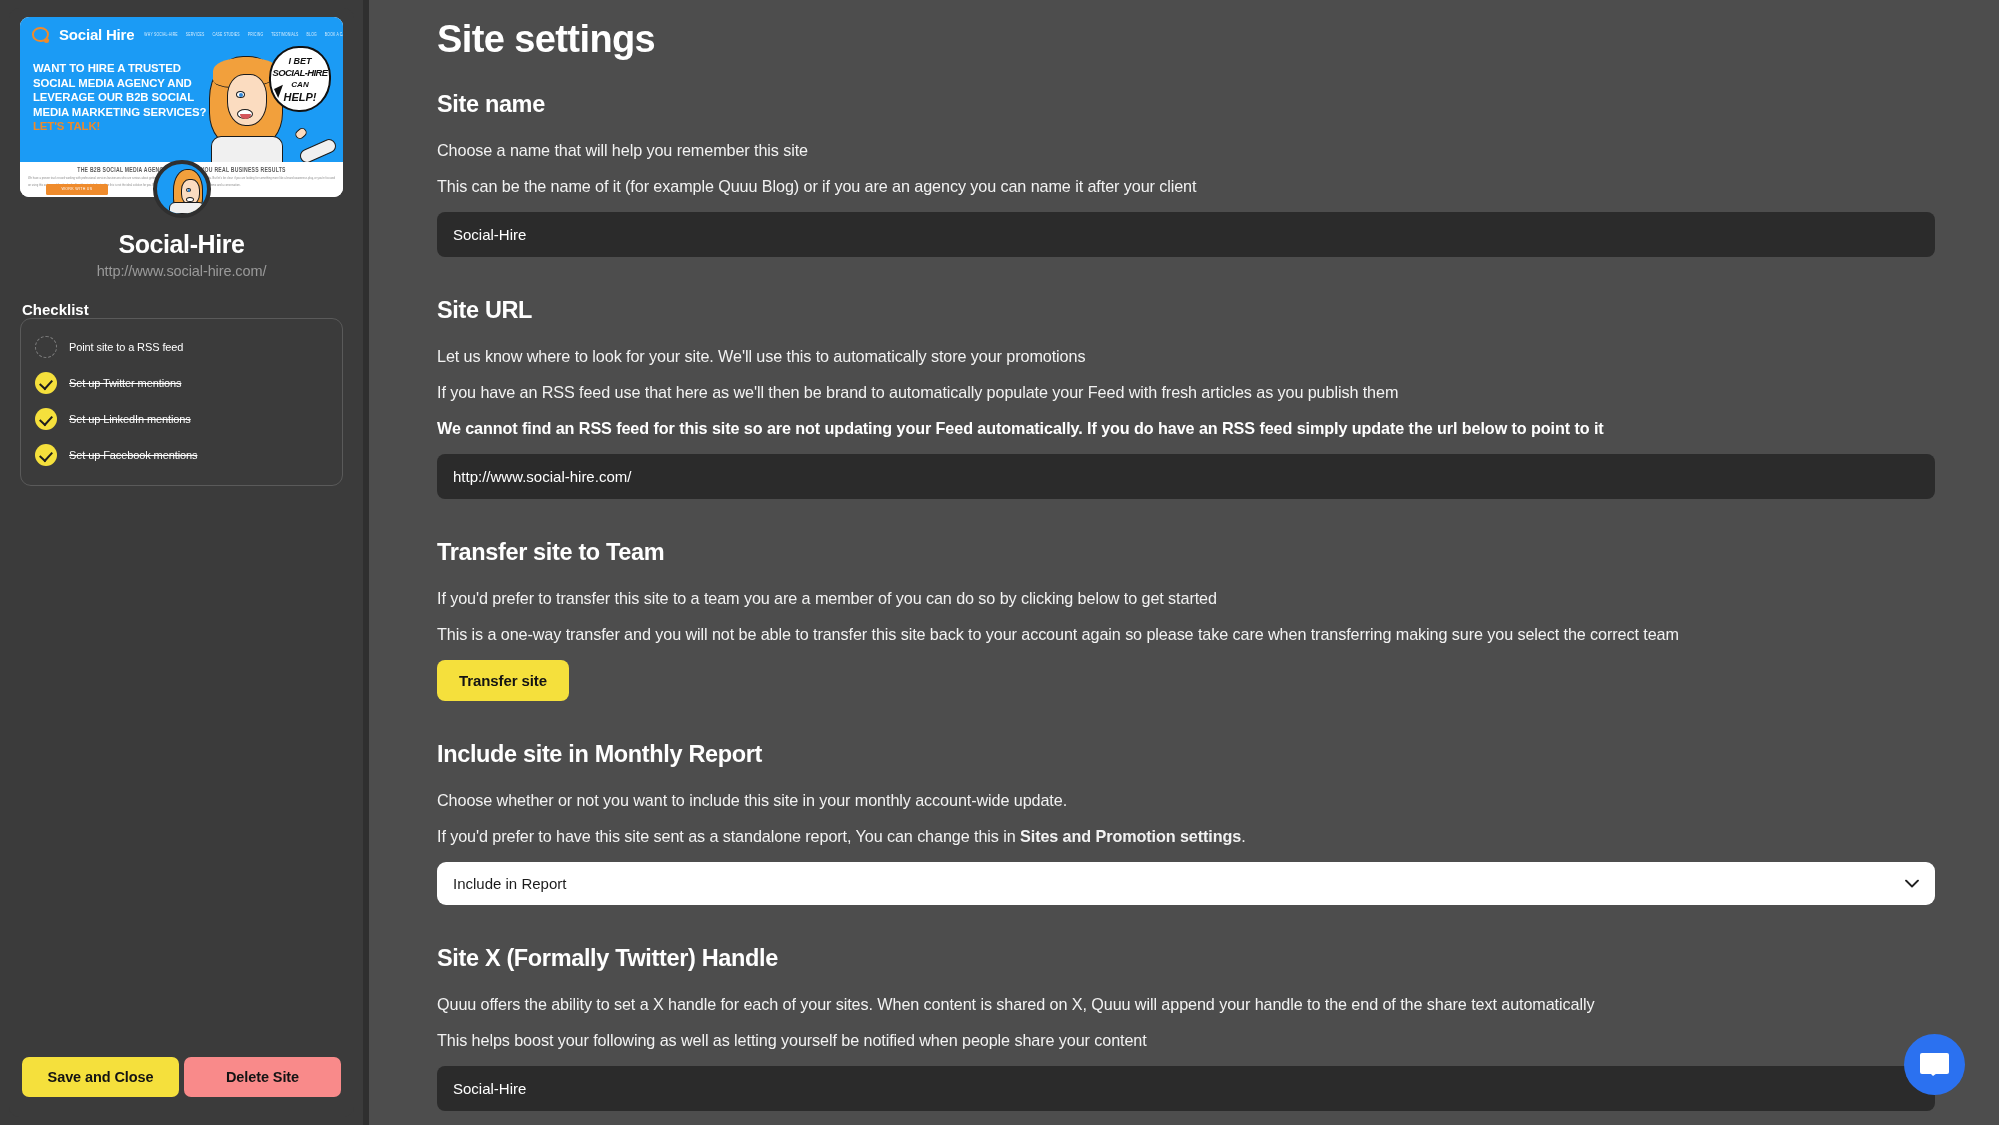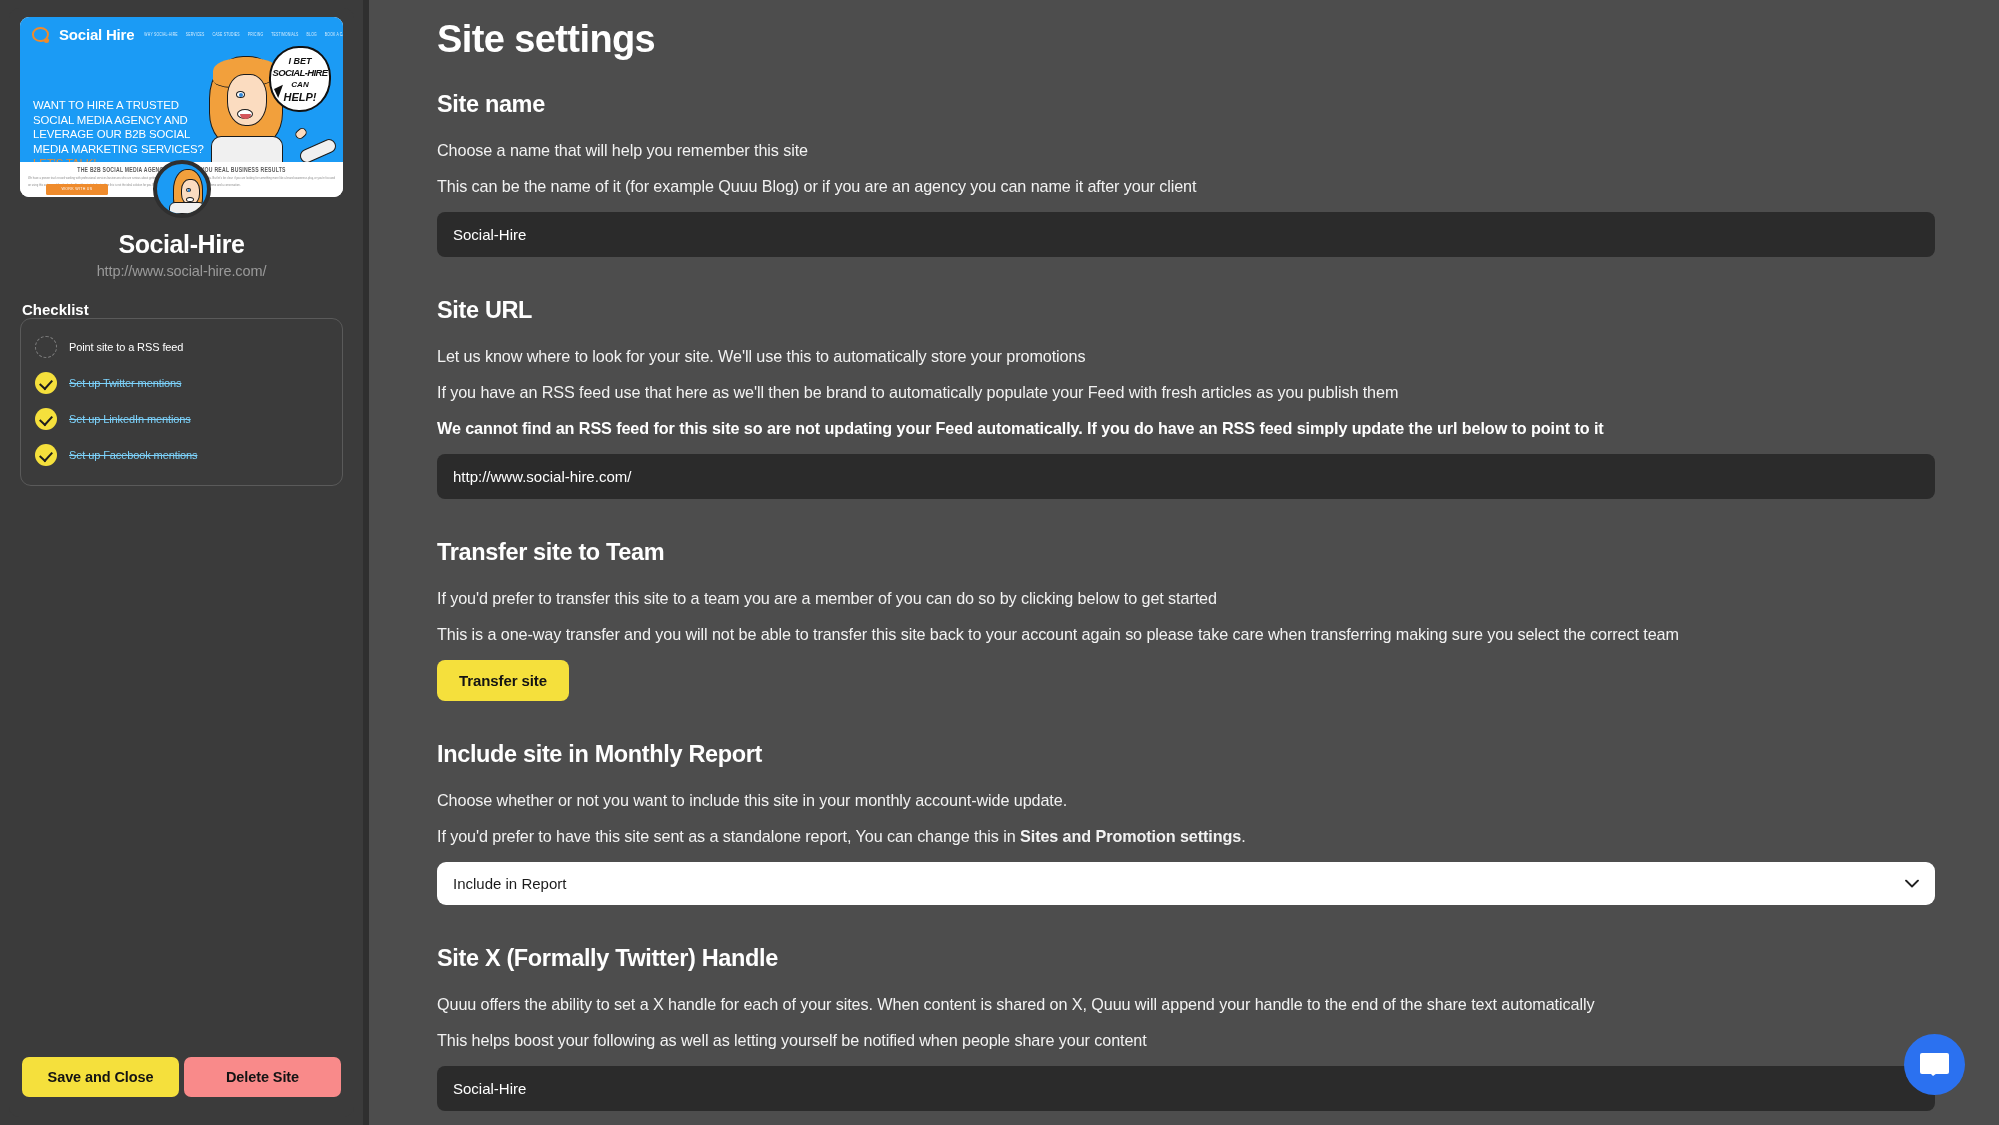--- a/index.html
+++ b/index.html
@@ -95,25 +95,24 @@
     letter-spacing: 0.2px;
     white-space: nowrap;
     transform: scaleY(1.35);
   }
   .sc-headline {
     position: absolute;
     left: 13px;
     top: 44px;
     width: 175px;
     color: #fff;
-    font-weight: 400;
+    font-weight: 700;
     font-size: 11.4px;
     line-height: 14.6px;
     letter-spacing: -0.1px;
-    margin-top: 37px;
   }
   .sc-cta { color: #f08a2b; display: block; }
 
   
   .sc-art {
     position: absolute;
     right: 0; bottom: 0;
     width: 152px; height: 118px;
   }
   .bubble {
@@ -317,21 +316,21 @@
   .circle-done:after {
     content: "";
     position: absolute;
     left: 7px; top: 5px;
     width: 6px; height: 10px;
     border: solid #1e1e1e;
     border-width: 0 2px 2px 0;
     transform: rotate(42deg);
   }
   .check-text { color: #fff; font-size: 11px; letter-spacing: -0.1px; }
-  .check-text.done { color: #7dd3fc; text-decoration: line-through; }
+  .check-text.done { color: #ffffff; text-decoration: line-through; }
 
   .sidebar-footer {
     margin-top: auto;
     display: flex;
     gap: 5px;
     padding: 0 2px 20px 2px;
   }
   .btn-save, .btn-delete {
     flex: 1;
     border: none;

